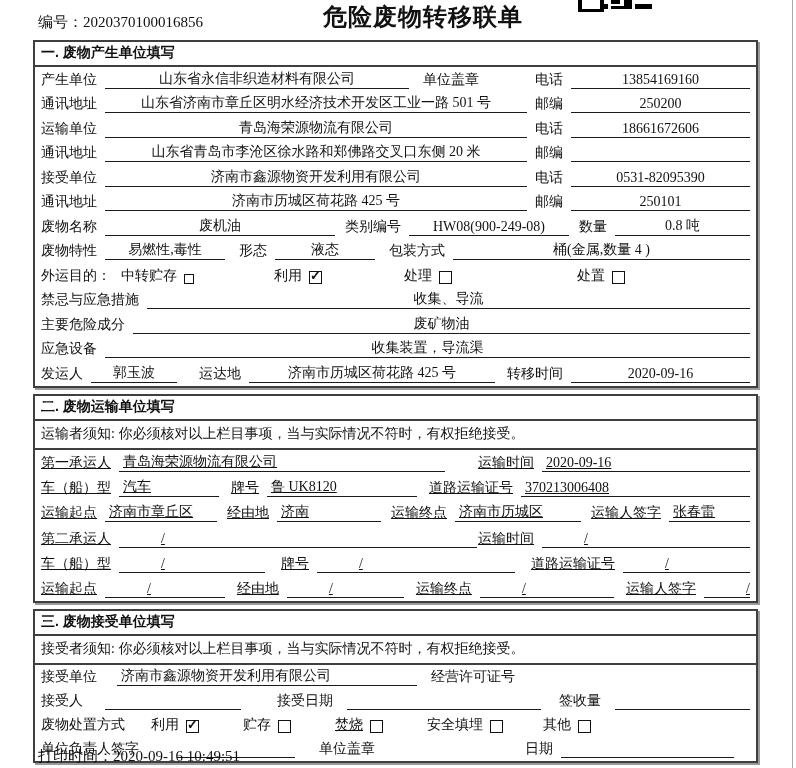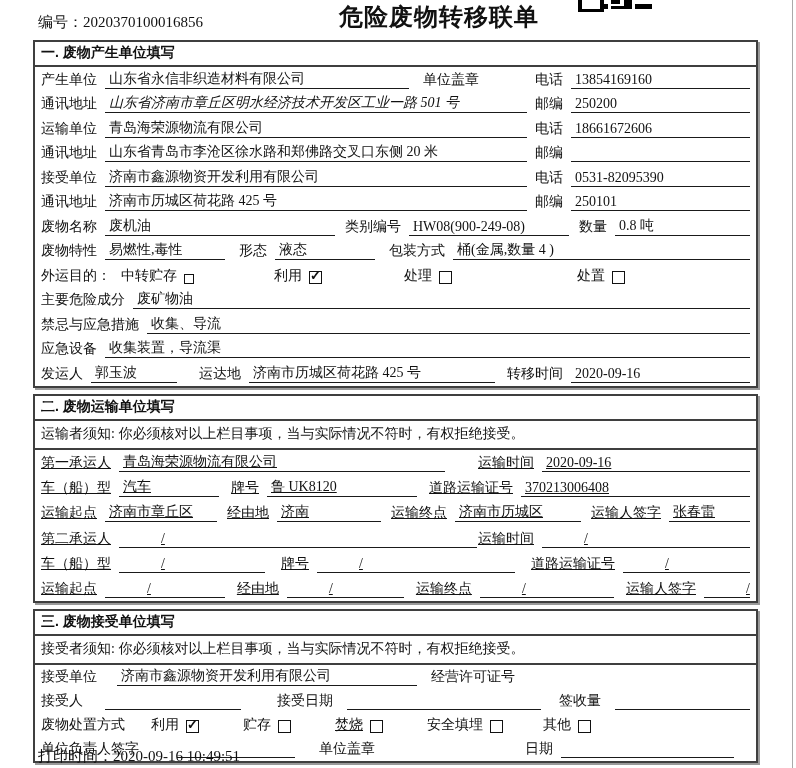--- a/index.html
+++ b/index.html
@@ -4,39 +4,39 @@
 <style>
   html,body{margin:0;padding:0;}
   body{
     width:796px;height:768px;position:relative;background:#ffffff;
     font-family:"Liberation Serif","DejaVu Serif",serif;color:#111;
     font-size:14px;overflow:hidden;
   }
   .page-edge{position:absolute;right:3px;top:0;bottom:0;width:1px;background:#aaa;}
   
   .serial{position:absolute;left:38px;top:13px;font-size:15px;white-space:nowrap;}
-  .doc-title{position:absolute;left:298px;top:1px;width:282px;text-align:center;
+  .doc-title{position:absolute;left:282px;top:1px;width:282px;text-align:center;
     font-size:24px;font-weight:bold;letter-spacing:1px;white-space:nowrap;}
   .qr{position:absolute;left:578px;top:0;width:74px;height:9px;}
   .qr i{position:absolute;background:#000;}
   .qr .q1{left:0;top:0;width:18px;height:9px;background:transparent;
     border-left:4px solid #000;border-right:4px solid #000;border-bottom:3px solid #000;}
   .qr .q2{left:24px;top:4px;width:6px;height:5px;}
   .qr .q3{left:33px;top:0;width:9px;height:4px;}
   .qr .q4{left:33px;top:6px;width:20px;height:3px;}
   .qr .q5{left:46px;top:0;width:8px;height:9px;}
   .qr .q6{left:57px;top:4px;width:17px;height:5px;}
   
   .form{position:absolute;left:33px;top:40px;width:725px;}
   .section{border:2px solid #3f3f3f;box-shadow:2px 2px 0 #9a9a9a;background:#fff;margin-bottom:6px;}
   .sec-hdr{font-weight:bold;font-size:14px;padding:2px 6px 3px 6px;border-bottom:2px solid #3f3f3f;
     font-family:"Liberation Sans","DejaVu Sans",sans-serif;}
   .notice{padding:4px 6px 5px 6px;border-bottom:2px solid #3f3f3f;white-space:nowrap;}
   .row{display:flex;align-items:flex-end;padding:0 6px 3px 6px;white-space:nowrap;}
-  .s1 .row{height:21.5px;}
+  .s1 .row{height:21.5px;text-align:center;}
   .s2 .row{height:22.3px;text-decoration:underline;}
   .s3 .row{height:21px;}
   .lbl{flex:none;}
   .val{border-bottom:1px solid #1a1a1a;padding:0 4px;margin-left:8px;overflow:hidden;}
   .val.grow{flex:1;}
   .val.slash{padding-left:42px;}
   .rcol{display:flex;align-items:flex-end;margin-left:auto;flex:none;}
   .rcol215{width:215px;}
   .rcol270{width:272px;}
   .cb{display:inline-block;width:11px;height:11px;border:1px solid #111;margin-left:7px;
@@ -73,21 +73,21 @@
       <span class="val" style="width:296px;">山东省永信非织造材料有限公司</span>
       <span class="lbl" style="margin-left:14px;">单位盖章</span>
       <span class="rcol rcol215">
         <span class="lbl">电话</span>
         <span class="val grow">13854169160</span>
       </span>
     </div>
 
     <div class="row">
       <span class="lbl">通讯地址</span>
-      <span class="val grow" style="margin-right:8px;font-style:italic;">山东省济南市章丘区明水经济技术开发区工业一路 501 号</span>
+      <span class="val grow" style="margin-right:8px;">山东省济南市章丘区明水经济技术开发区工业一路 501 号</span>
       <span class="rcol rcol215">
         <span class="lbl">邮编</span>
         <span class="val grow">250200</span>
       </span>
     </div>
 
     <div class="row">
       <span class="lbl">运输单位</span>
       <span class="val grow" style="margin-right:8px;">青岛海荣源物流有限公司</span>
       <span class="rcol rcol215">
@@ -155,27 +155,27 @@
         <span class="lbl">处理</span>
         <span class="cb"></span>
       </span>
       <span class="opt" style="margin-left:125px;">
         <span class="lbl">处置</span>
         <span class="cb"></span>
       </span>
     </div>
 
     <div class="row">
+      <span class="lbl">禁忌与应急措施</span>
+      <span class="val grow">收集、导流</span>
+    </div>
+
+    <div class="row">
       <span class="lbl">主要危险成分</span>
       <span class="val grow">废矿物油</span>
-    </div>
-
-    <div class="row">
-      <span class="lbl">禁忌与应急措施</span>
-      <span class="val grow">收集、导流</span>
     </div>
 
     <div class="row">
       <span class="lbl">应急设备</span>
       <span class="val grow">收集装置，导流渠</span>
     </div>
 
     <div class="row">
       <span class="lbl">发运人</span>
       <span class="val" style="width:78px;">郭玉波</span>

